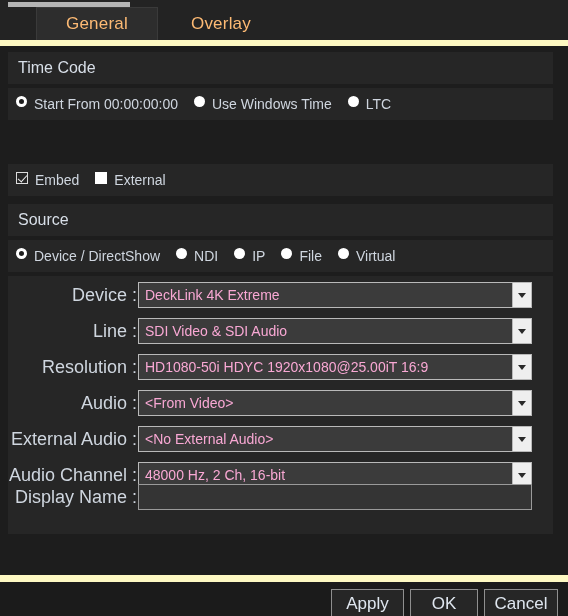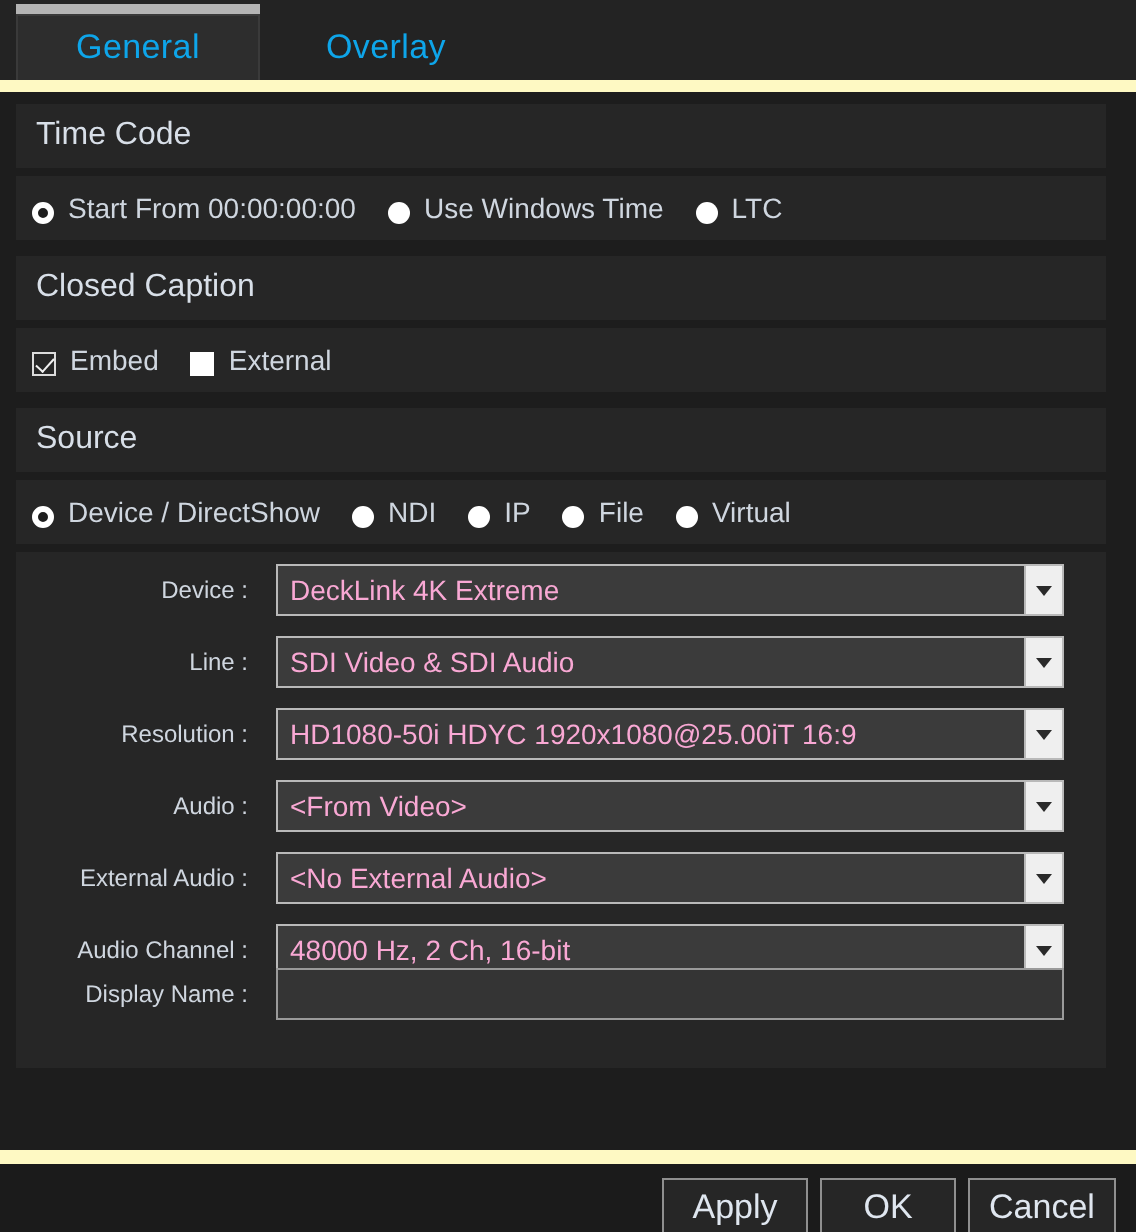--- a/index.html
+++ b/index.html
@@ -31,23 +31,24 @@
     background: #b4b4b4;
   }
   .tab {
     position: absolute;
     top: 7px;
     height: 33px;
     display: flex;
     align-items: center;
     justify-content: center;
     font-size: 17px;
-    color: #0ea5e9;
+    color: #fdba74;
     letter-spacing: 0.2px;
     box-sizing: border-box;
+    margin-left: 28px;
   }
   .tab.active {
     left: 8px;
     width: 122px;
     background: #2d2d2d;
     border-left: 1px solid #3a3a3a;
     border-right: 1px solid #3a3a3a;
     border-top: 1px solid #3a3a3a;
   }
   .tab.inactive {
@@ -97,21 +98,21 @@
     position: absolute;
     left: 8px;
     width: 545px;
     background: #262626;
     box-sizing: border-box;
   }
 
   
   .opt {
     display: flex;
-    align-items: flex-end;
+    align-items: flex-start;
     margin-right: 16px;
     font-size: 14px;
     color: #cfd6df;
     white-space: nowrap;
   }
   .radio {
     width: 11px; height: 11px;
     border-radius: 50%;
     background: #ffffff;
     margin-right: 7px;
@@ -151,23 +152,23 @@
     position: absolute;
     left: 0;
     height: 28px;
     width: 545px;
     display: flex;
     align-items: center;
   }
   .flabel {
     width: 130px;
     text-align: right;
-    font-size: 12px;
+    font-size: 18px;
     color: #cfd6df;
-    padding-right: 14px;
+    padding-right: 1px;
     box-sizing: border-box;
     flex: none;
     white-space: nowrap;
   }
   .combo {
     width: 394px;
     height: 26px;
     display: flex;
     box-sizing: border-box;
     flex: none;
@@ -269,23 +270,20 @@
     <div class="opt">
       <span class="radio"></span>
       <span>Use Windows Time</span>
     </div>
     <div class="opt">
       <span class="radio"></span>
       <span>LTC</span>
     </div>
   </div>
 
-  <div class="section-header" style="top:82px;">
-    <span>Closed Caption</span>
-  </div>
   <div class="option-row" style="top:118px;">
     <div class="opt">
       <span class="cbox checked"></span>
       <span>Embed</span>
     </div>
     <div class="opt">
       <span class="cbox"></span>
       <span>External</span>
     </div>
   </div>

